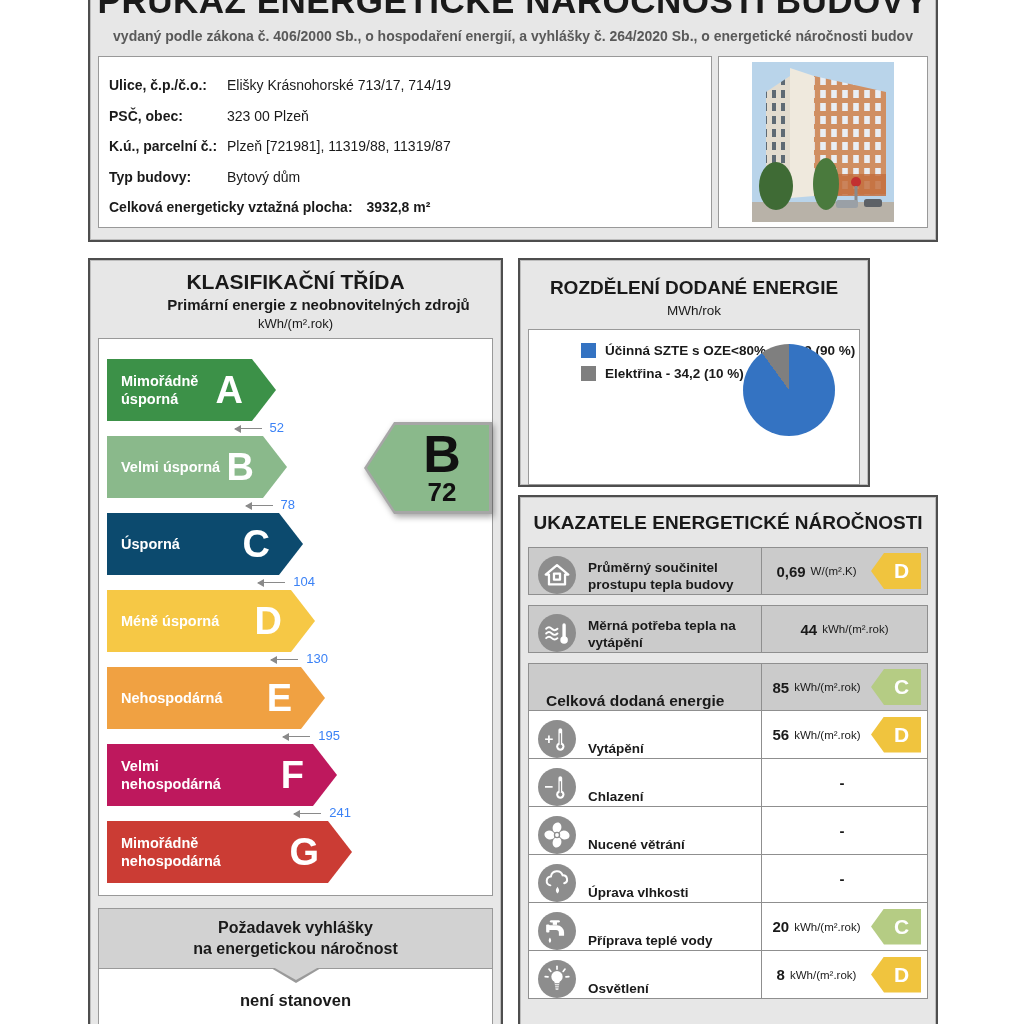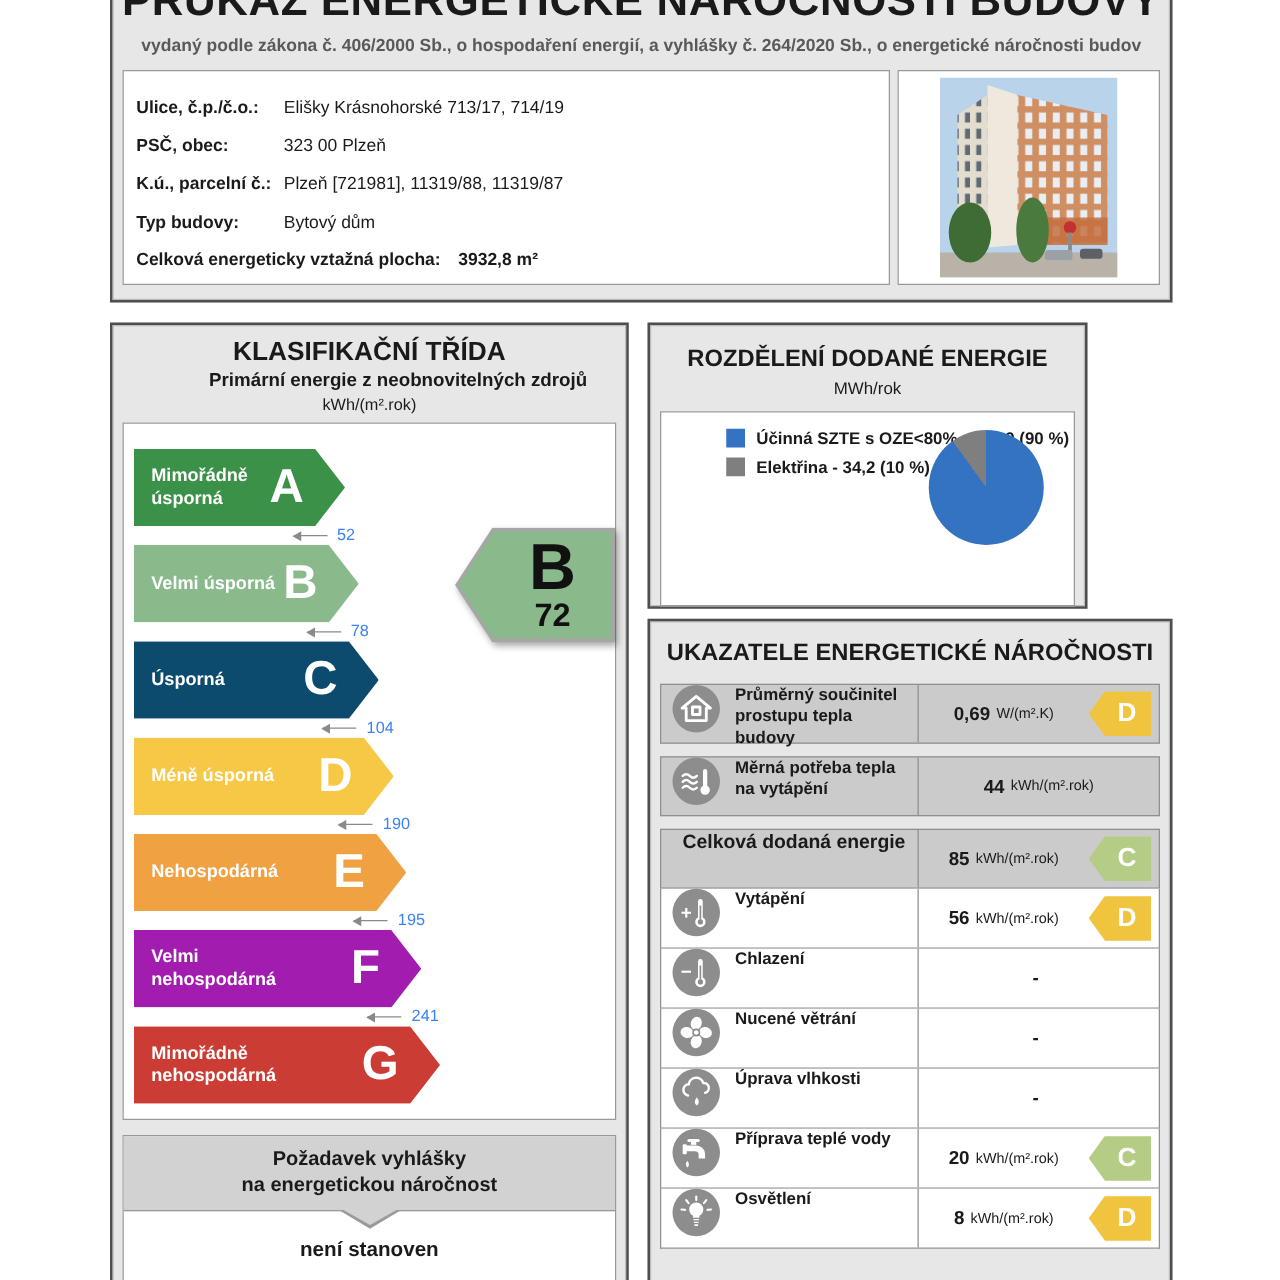--- a/index.html
+++ b/index.html
@@ -80,22 +80,22 @@
   .pie { position:absolute; right:24px; top:14px; width:92px; height:92px; border-radius:50%; }
 
   
   #ind-box { left:518px; top:495px; width:420px; height:563px; }
   .ind-title { text-align:center; font-size:19px; font-weight:bold; padding-top:14px; line-height:24px; }
   .ind-rows { margin:12px 8px 0 8px; }
   .ind-row { display:flex; height:48px; background:#fff; border:1px solid #8f8f8f; }
   .ind-row.shaded { background:#cbcbcb; }
   .ind-row.gap { margin-bottom:10px; }
   .ind-row.joined { border-top:none; }
-  .cell-label { width:206px; flex:none; border-right:1px solid #8f8f8f;
-    display:flex; align-items:flex-start; }
+  .cell-label { width:233px; flex:none; border-right:1px solid #8f8f8f;
+    display:flex; align-items:flex-end; }
   .icon-circle { width:38px; height:38px; border-radius:50%; background:#8d8d8d;
     margin:0 12px 0 9px; flex:none; display:flex; align-items:center; justify-content:center; }
   .icon-circle svg { width:34px; height:34px; }
   .row-label { font-size:13.5px; font-weight:bold; line-height:1.25; padding-right:6px; }
   .ind-row.total .row-label { font-size:15.5px; padding-left:17px; }
   .cell-value { flex:1; position:relative; display:flex; align-items:center; justify-content:center; }
   .cell-value.with-badge { padding-right:56px; }
   .val-num { font-size:15px; font-weight:bold; margin-right:5px; }
   .val-unit { font-size:11.5px; }
   .badge { position:absolute; right:6px; top:50%; transform:translateY(-50%);
@@ -204,36 +204,36 @@
       <span class="arrow-line"></span><span class="tval">104</span>
     </div>
   </div>
 
   <div class="class-row">
     <div class="class-bar" style="width: 208px; background: rgb(246, 200, 69);">
       <span class="bar-label">Méně úsporná</span>
       <span class="bar-letter">D</span>
     </div>
     <div class="threshold" style="width: 221px;">
-      <span class="arrow-line"></span><span class="tval">190</span>
+      <span class="arrow-line"></span><span class="tval">130</span>
     </div>
   </div>
 
   <div class="class-row">
     <div class="class-bar" style="width: 218px; background: rgb(240, 161, 66);">
       <span class="bar-label">Nehospodárná</span>
       <span class="bar-letter">E</span>
     </div>
     <div class="threshold" style="width: 233px;">
       <span class="arrow-line"></span><span class="tval">195</span>
     </div>
   </div>
 
   <div class="class-row">
-    <div class="class-bar" style="width: 230px; background: #a21caf;">
+    <div class="class-bar" style="width: 230px; background: #be185d;">
       <span class="bar-label">Velmi nehospodárná</span>
       <span class="bar-letter">F</span>
     </div>
     <div class="threshold" style="width: 244px;">
       <span class="arrow-line"></span><span class="tval">241</span>
     </div>
   </div>
 
   <div class="class-row">
     <div class="class-bar" style="width: 245px; background: rgb(203, 60, 52);">

